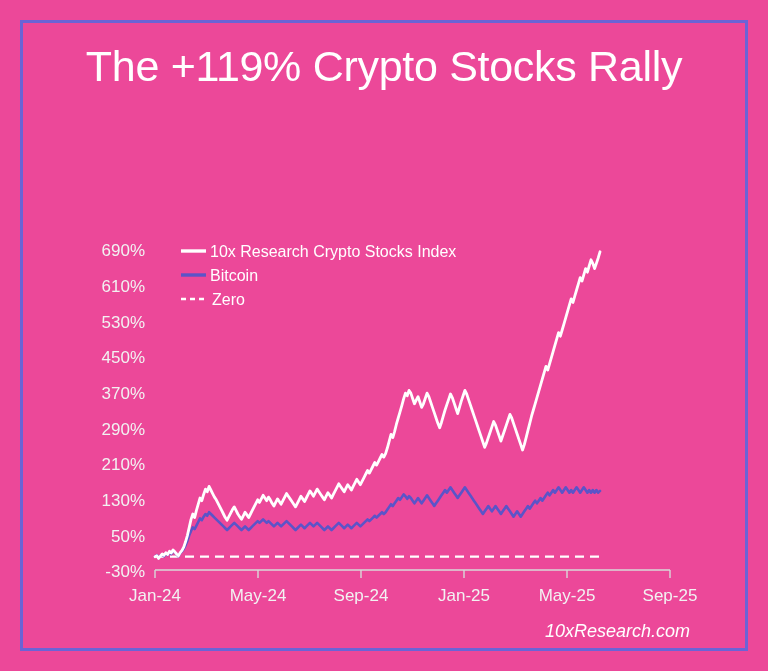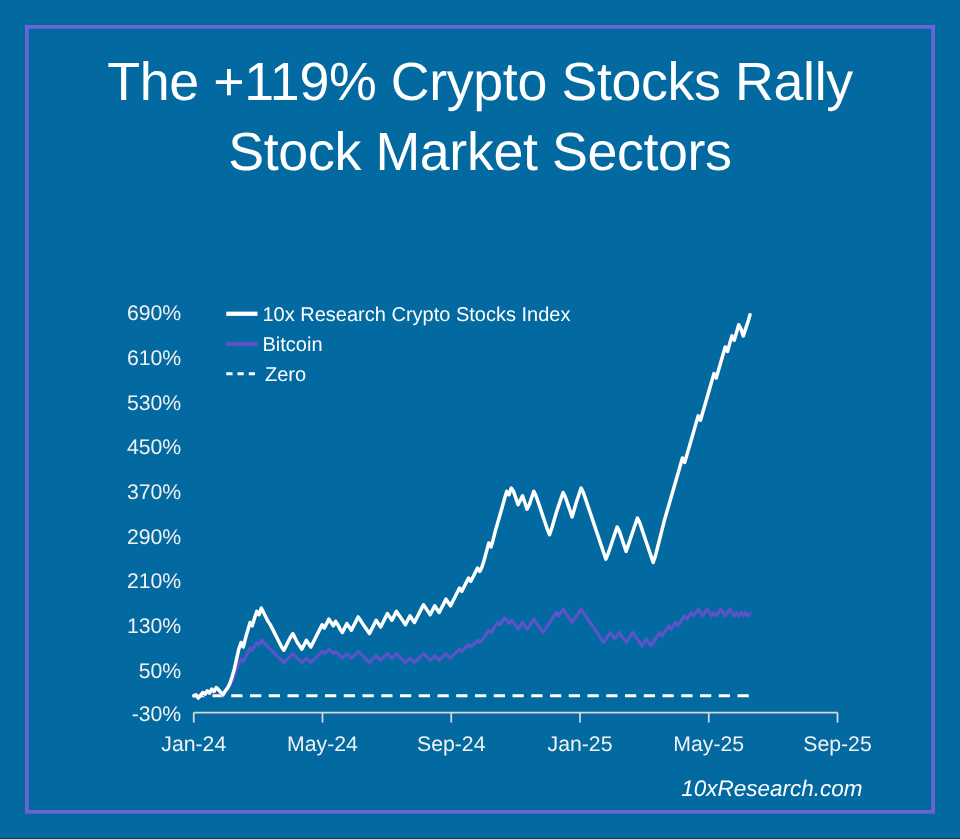--- a/index.html
+++ b/index.html
@@ -67,27 +67,26 @@
   .watermark-text {
     fill: #FFFFFF;
     font-family: "Liberation Sans", sans-serif;
     font-size: 18px;
     font-style: italic;
   }
 </style>
 </head>
 <body>
 
-<div id="poster" style="background: #0369a1;">
+<div id="poster" style="background: #ec4899;">
 
   <div id="frame-border" style="border-color: rgb(107, 99, 214);"></div>
 
   <div id="title-block">
     <div class="title-line">The +119% Crypto Stocks Rally</div>
-    <div class="title-line">Stock Market Sectors</div>
   </div>
 
   <svg id="chart-area" viewBox="0 0 768 671">
 
     <g id="y-tick-labels">
       <text class="axis-tick-label" x="145" y="256" text-anchor="end">690%</text>
       <text class="axis-tick-label" x="145" y="292" text-anchor="end">610%</text>
       <text class="axis-tick-label" x="145" y="328" text-anchor="end">530%</text>
       <text class="axis-tick-label" x="145" y="363" text-anchor="end">450%</text>
       <text class="axis-tick-label" x="145" y="399" text-anchor="end">370%</text>

